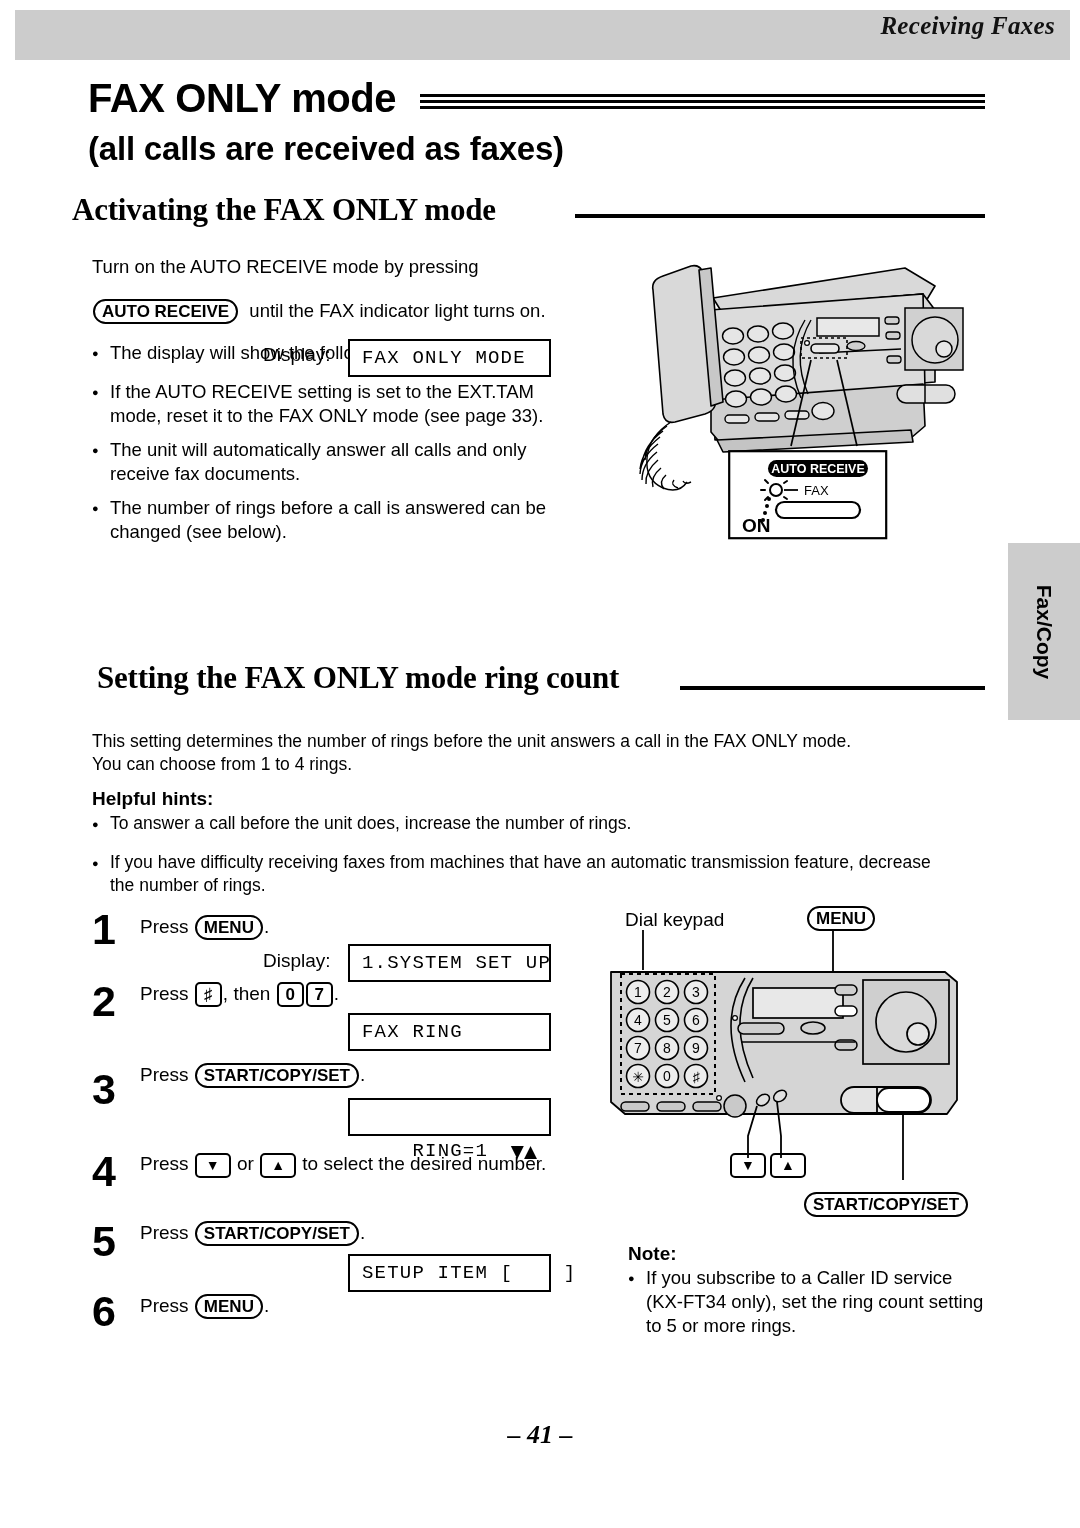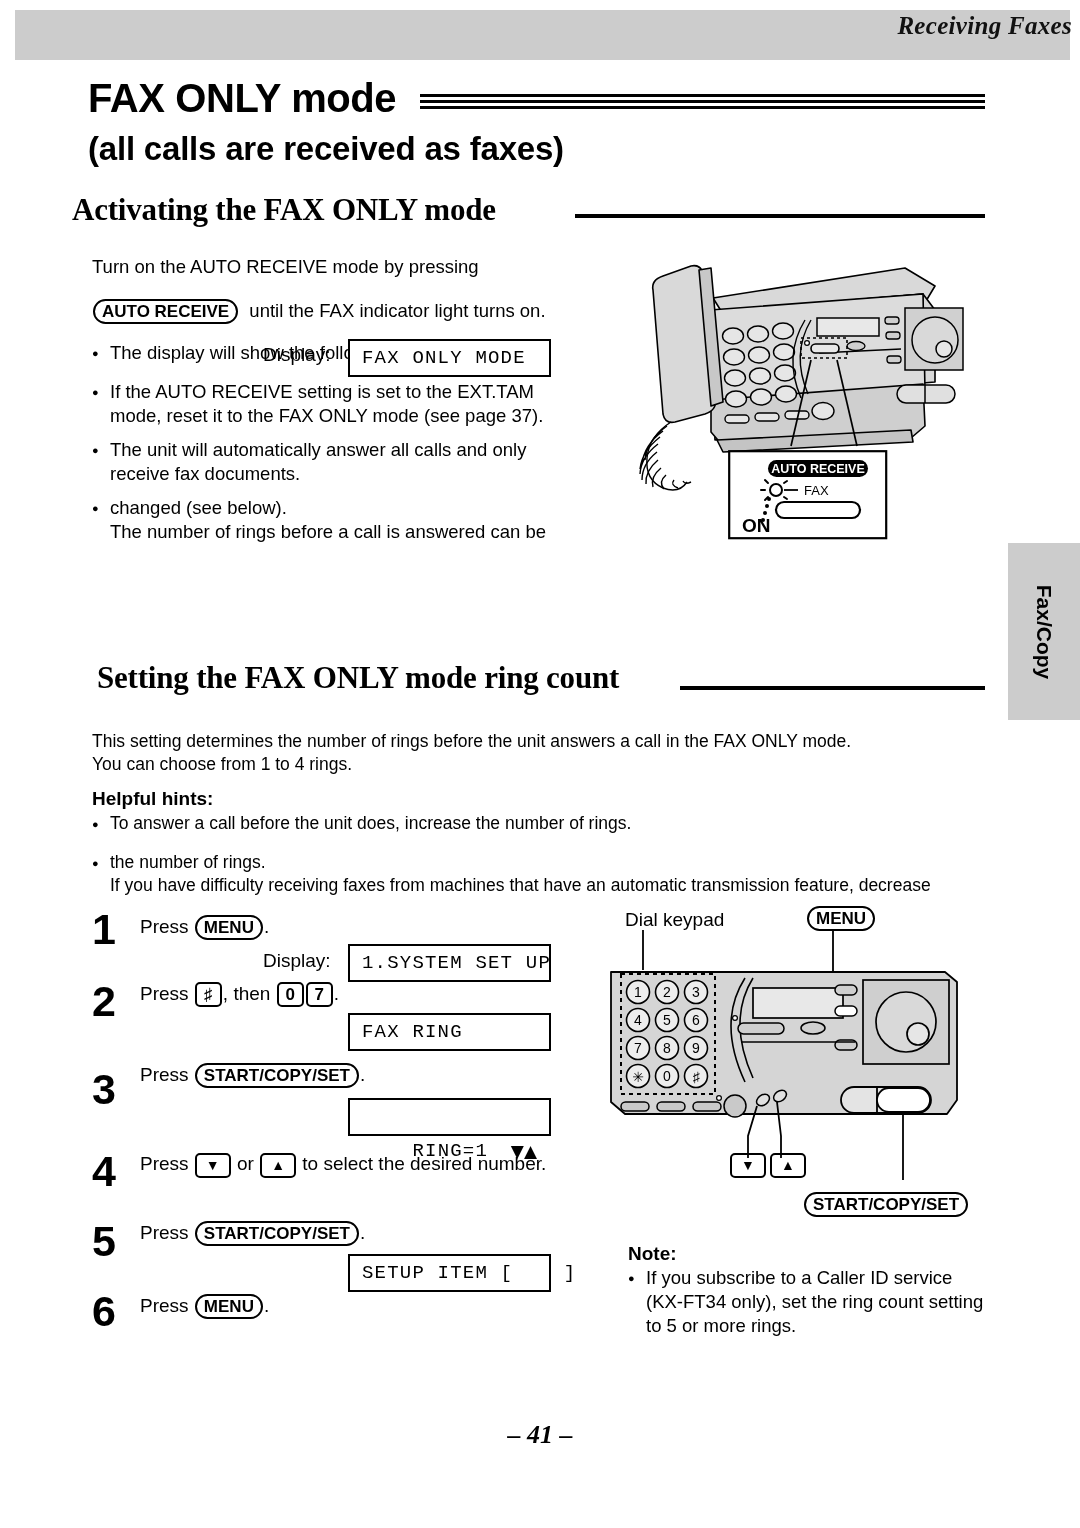--- a/index.html
+++ b/index.html
@@ -13,21 +13,21 @@
     -webkit-font-smoothing:antialiased;
   }
   .page{position:absolute;left:0;top:0;width:1080px;height:1528px;}
 
   
   .headband{
     position:absolute;left:15px;top:10px;width:1055px;height:50px;
     background:#cccccc;
   }
   .headband-title{
-    position:absolute;right:8px;top:12px;
+    position:absolute;right:25px;top:12px;
     font-family:"Liberation Serif",serif;
     font-style:italic;font-weight:bold;
     font-size:25px;letter-spacing:.3px;color:#111;
   }
 
   
   .h1{
     position:absolute;left:88px;top:76px;
     font-size:40px;font-weight:bold;letter-spacing:-0.4px;
     white-space:nowrap;
@@ -139,29 +139,29 @@
       <span>The display will show the following.</span>
     </div>
   </div>
 
   <div class="dispLabel" style="left:263px;top:344px;">Display:</div>
   <div class="lcd" style="left:348px;top:339px;width:175px;">FAX ONLY MODE</div>
 
   <div class="bodytext" style="left:92px;top:380px;width:475px;">
     <div class="bullet">
       <div>If the AUTO RECEIVE setting is set to the EXT.TAM</div>
-      <div>mode, reset it to the FAX ONLY mode (see page 37).</div>
+      <div>mode, reset it to the FAX ONLY mode (see page 33).</div>
     </div>
     <div class="bullet">
       <div>The unit will automatically answer all calls and only</div>
       <div>receive fax documents.</div>
     </div>
     <div class="bullet">
+      <div>The number of rings before a call is answered can be</div>
       <div>changed (see below).</div>
-      <div>The number of rings before a call is answered can be</div>
     </div>
   </div>
 
   <svg class="illus" style="left:605px;top:250px;" width="380" height="300" viewBox="0 0 380 300">
     <g fill="#d9d9d9" stroke="#000" stroke-width="1.6" stroke-linejoin="round">
 
       <path d="M108 48 L300 18 L330 36 L318 56 L118 64 Z"></path>
 
       <path d="M104 62 L318 44 L330 60 L330 132 L108 150 Z"></path>
 
@@ -287,22 +287,22 @@
     <div>You can choose from 1 to 4 rings.</div>
   </div>
 
   <div class="note-head" style="left:92px;top:788px;">Helpful hints:</div>
 
   <div class="bodytext small" style="left:92px;top:812px;width:900px;">
     <div class="bullet" style="margin-bottom:16px;">
       <span>To answer a call before the unit does, increase the number of rings.</span>
     </div>
     <div class="bullet">
+      <div>If you have difficulty receiving faxes from machines that have an automatic transmission feature, decrease</div>
       <div>the number of rings.</div>
-      <div>If you have difficulty receiving faxes from machines that have an automatic transmission feature, decrease</div>
     </div>
   </div>
 
   <div class="stepnum" style="left:92px;top:908px;">1</div>
   <div class="steptext" style="left:140px;top:914px;">
     <span>Press</span>
     <span class="key">MENU</span><span>.</span>
   </div>
   <div class="dispLabel" style="left:263px;top:950px;">Display:</div>
   <div class="lcd" style="left:348px;top:944px;width:175px;">1.SYSTEM SET UP</div>

